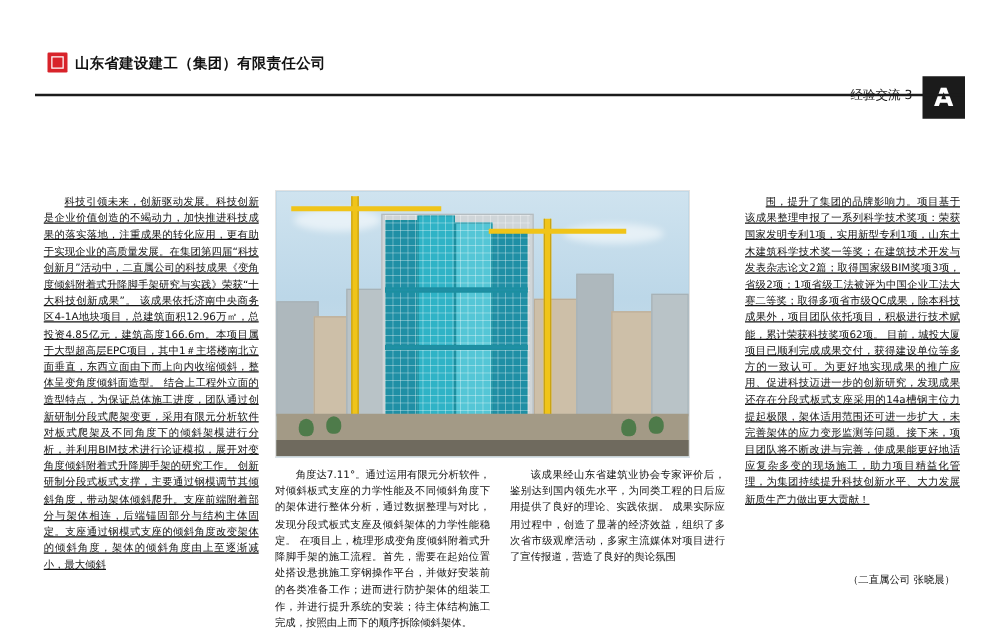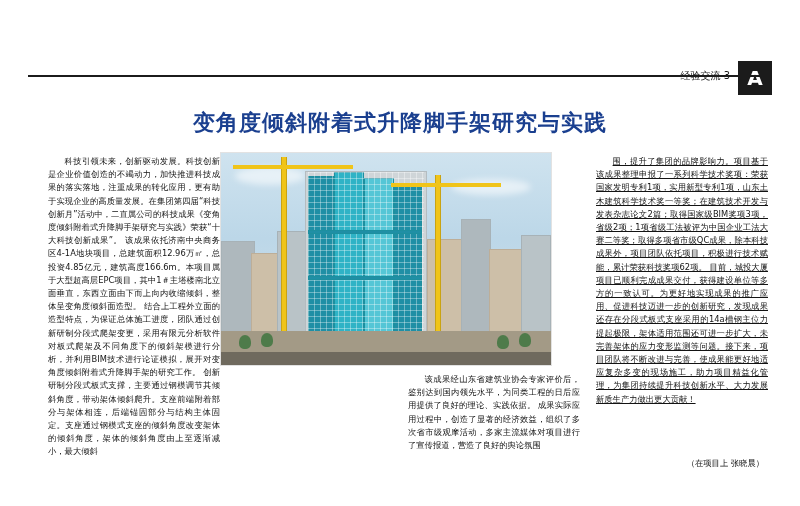--- a/index.html
+++ b/index.html
@@ -124,21 +124,21 @@
     font-size: 8.3px;
     line-height: 13.2px;
     color: #131313;
     text-align: justify;
     font-family: "DejaVu Sans", sans-serif;
   }
   .col p {
     margin: 0 0 0 0;
     text-indent: 16.6px;
   }
-  .col-1 { left: 16px; }
+  .col-1 { left: 3px; text-decoration: underline; }
   .col-2 { left: 564px; text-decoration: underline; }
   .col-3 { left: 376px; top: 218px; width: 172px; font-family: Liberation Serif, serif; }
   .col-4 { left: 188px; top: 218px; width: 172px; }
 
   
   .photo {
     position: absolute;
     left: 220px;
     top: 152px;
     width: 330px;
@@ -237,28 +237,31 @@
     font-size: 8.3px;
     color: #131313;
   }
 </style>
 </head>
 <body>
 
 <div class="page">
 
   <div class="header">
+    <div class="company">
+      <span class="logo-mark"></span>
+      <span class="company-name">山东省建设建工（集团）有限责任公司</span>
+    </div>
     <div class="header-right">
       <span class="section-label">经验交流 3</span>
       <span class="corner-badge">A</span>
     </div>
     <div class="header-rule"></div>
   </div>
 
-  <div class="title">变角度倾斜附着式升降脚手架研究与实践</div>
 
   <div class="photo">
     <div class="sky"></div>
     <div class="sky-cloud" style="left:14px; top:14px; width:70px; height:18px;"></div>
     <div class="sky-cloud" style="left:230px; top:26px; width:80px; height:16px;"></div>
 
     <div class="bg-building grey" style="left:0px; top:88px; width:34px; height:92px;"></div>
     <div class="bg-building tan" style="left:30px; top:100px; width:30px; height:80px;"></div>
     <div class="bg-building" style="left:56px; top:78px; width:32px; height:102px;"></div>
     <div class="bg-building tan" style="left:206px; top:86px; width:36px; height:94px;"></div>
@@ -292,27 +295,32 @@
   <div class="columns">
     <div class="col col-1">
       <p>科技引领未来，创新驱动发展。科技创新是企业价值创造的不竭动力，加快推进科技成果的落实落地，注重成果的转化应用，更有助于实现企业的高质量发展。在集团第四届“科技创新月”活动中，二直属公司的科技成果《变角度倾斜附着式升降脚手架研究与实践》荣获“十大科技创新成果”。
 
 该成果依托济南中央商务区4-1A地块项目，总建筑面积12.96万㎡，总投资4.85亿元，建筑高度166.6m。本项目属于大型超高层EPC项目，其中1＃主塔楼南北立面垂直，东西立面由下而上向内收缩倾斜，整体呈变角度倾斜面造型。
 
 结合上工程外立面的造型特点，为保证总体施工进度，团队通过创新研制分段式爬架变更，采用有限元分析软件对板式爬架及不同角度下的倾斜架模进行分析，并利用BIM技术进行论证模拟，展开对变角度倾斜附着式升降脚手架的研究工作。
 
 创新研制分段式板式支撑，主要通过钢模调节其倾斜角度，带动架体倾斜爬升。支座前端附着部分与架体相连，后端锚固部分与结构主体固定。支座通过钢模式支座的倾斜角度改变架体的倾斜角度，架体的倾斜角度由上至逐渐减小，最大倾斜</p>
     </div>
+    <div class="col col-4">
+      <p>角度达7.11°。通过运用有限元分析软件，对倾斜板式支座的力学性能及不同倾斜角度下的架体进行整体分析，通过数据整理与对比，发现分段式板式支座及倾斜架体的力学性能稳定。
+
+在项目上，梳理形成变角度倾斜附着式升降脚手架的施工流程。首先，需要在起始位置处搭设悬挑施工穿钢操作平台，并做好安装前的各类准备工作；进而进行防护架体的组装工作，并进行提升系统的安装；待主体结构施工完成，按照由上而下的顺序拆除倾斜架体。</p>
+    </div>
     <div class="col col-3">
       <p>该成果经山东省建筑业协会专家评价后，鉴别达到国内领先水平，为同类工程的日后应用提供了良好的理论、实践依据。
 
 成果实际应用过程中，创造了显著的经济效益，组织了多次省市级观摩活动，多家主流媒体对项目进行了宣传报道，营造了良好的舆论氛围</p>
     </div>
     <div class="col col-2">
       <p>围，提升了集团的品牌影响力。项目基于该成果整理申报了一系列科学技术奖项：荣获国家发明专利1项，实用新型专利1项，山东土木建筑科学技术奖一等奖；在建筑技术开发与发表杂志论文2篇；取得国家级BIM奖项3项，省级2项；1项省级工法被评为中国企业工法大赛二等奖；取得多项省市级QC成果，除本科技成果外，项目团队依托项目，积极进行技术赋能，累计荣获科技奖项62项。
 
 目前，城投大厦项目已顺利完成成果交付，获得建设单位等多方的一致认可。为更好地实现成果的推广应用、促进科技迈进一步的创新研究，发现成果还存在分段式板式支座采用的14a槽钢主位力提起极限，架体适用范围还可进一步扩大，未完善架体的应力变形监测等问题。接下来，项目团队将不断改进与完善，使成果能更好地适应复杂多变的现场施工，助力项目精益化管理，为集团持续提升科技创新水平、大力发展新质生产力做出更大贡献！</p>
     </div>
   </div>
 
-  <div class="signature">（在项目上 张晓晨）</div>
+  <div class="signature">（二直属公司 张晓晨）</div>
 
 </div>
 
 </body></html>

